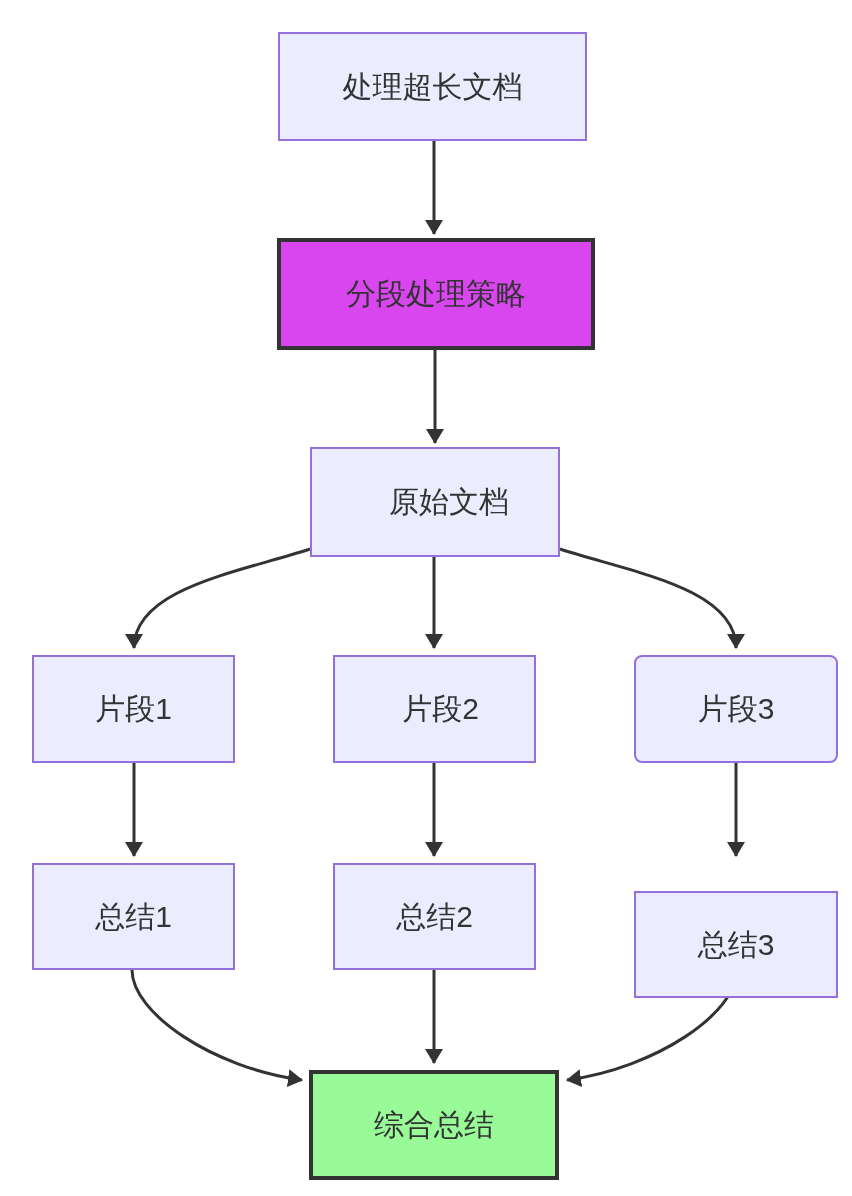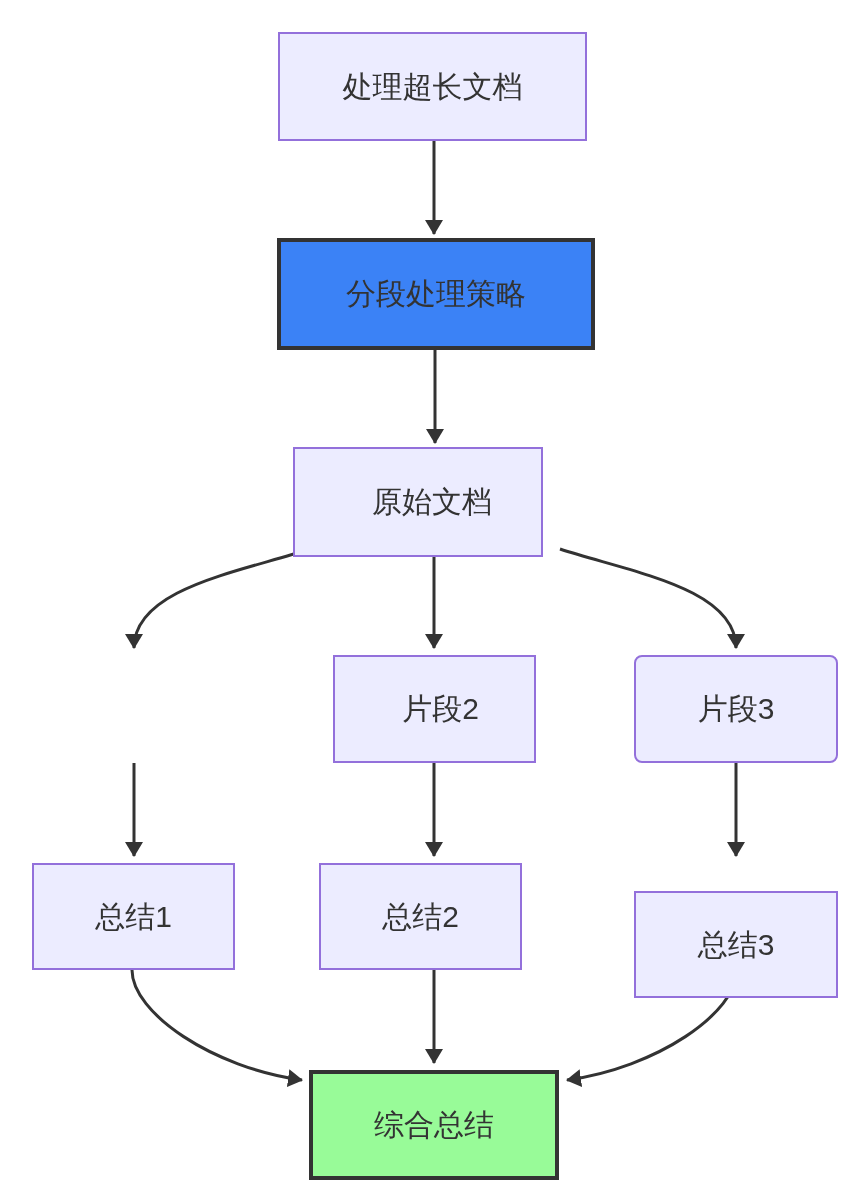--- a/index.html
+++ b/index.html
@@ -34,36 +34,36 @@
     justify-content: center;
     font-size: 30px;
     line-height: 1.2;
     color: #333333;
     background: #ececff;           
     border: 2px solid #9370db;     
     text-align: center;
     white-space: nowrap;
   }
   .node--emphasis {
-    background: #3b82f6;           
+    background: #d946ef;           
     border: 4px solid #333333;     
   }
   .node--success {
     background: #98fb98;           
     border: 4px solid #333333;
   }
   
   .n-a  { left: 278px; top: 32px;   width: 309px; height: 109px; }
   .n-b  { left: 277px; top: 238px;  width: 318px; height: 112px; }
-  .n-c  { left: 293px; top: 447px;  width: 250px; height: 110px; padding-left: 28px; }
+  .n-c  { left: 310px; top: 447px;  width: 250px; height: 110px; padding-left: 28px; }
   .n-d1 { left: 32px;  top: 655px;  width: 203px; height: 108px; }
   .n-d2 { left: 333px; top: 655px;  width: 203px; height: 108px; padding-left: 12px; }
   .n-d3 { left: 634px; top: 655px;  width: 204px; height: 108px; border-radius: 8px; }
   .n-e1 { left: 32px;  top: 863px;  width: 203px; height: 107px; }
-  .n-e2 { left: 319px; top: 863px;  width: 203px; height: 107px; }
+  .n-e2 { left: 333px; top: 863px;  width: 203px; height: 107px; }
   .n-e3 { left: 634px; top: 863px;  width: 204px; height: 107px; margin-top: 28px; }
   .n-f  { left: 309px; top: 1070px; width: 250px; height: 110px; }
 </style>
 </head>
 <body>
 
 <div id="canvas">
 
   <svg id="edge-layer" viewBox="0 0 852 1196" xmlns="http://www.w3.org/2000/svg">
     <defs>
@@ -84,20 +84,21 @@
     <path class="edge" d="M434,970 L434,1063" marker-end="url(#arrow)"></path>
     <path class="edge" d="M737,970 C737,1013 656,1068 567,1080" marker-end="url(#arrow)"></path>
   </svg>
 
   <div class="node n-a">处理超长文档</div>
 
   <div class="node node--emphasis n-b">分段处理策略</div>
 
   <div class="node n-c">原始文档</div>
 
+  <div class="node n-d1">片段1</div>
 
   <div class="node n-d2">片段2</div>
 
   <div class="node n-d3">片段3</div>
 
   <div class="node n-e1">总结1</div>
 
   <div class="node n-e2">总结2</div>
 
   <div class="node n-e3">总结3</div>

